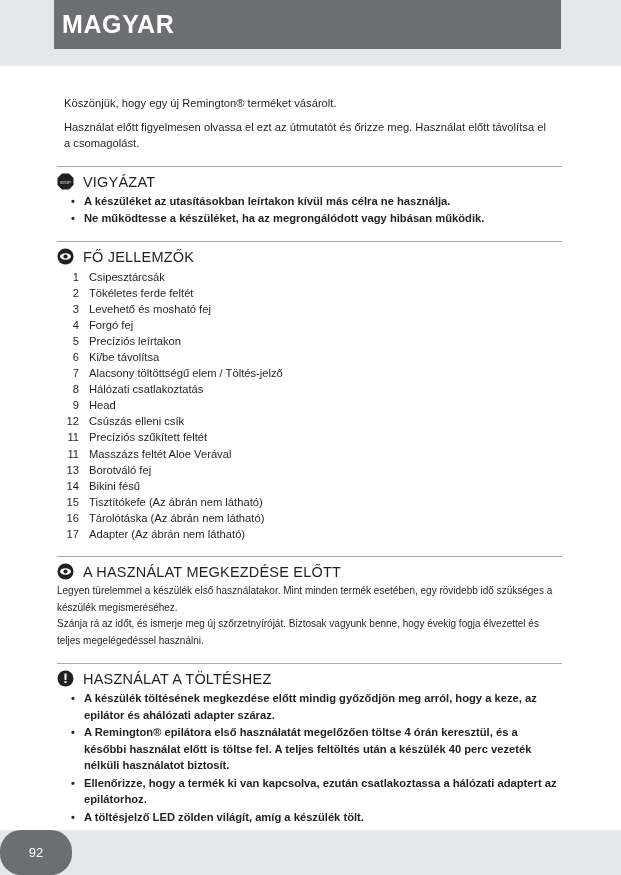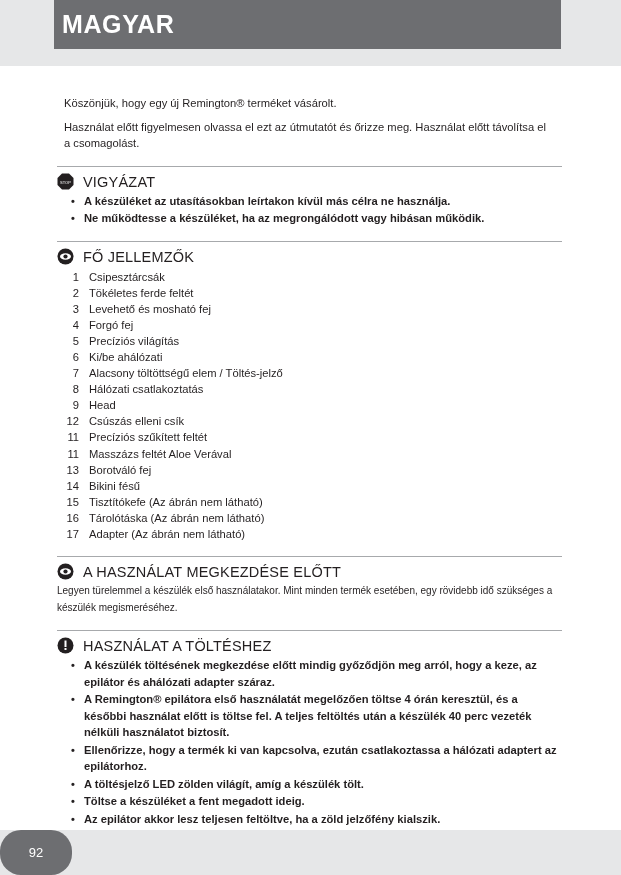--- a/index.html
+++ b/index.html
@@ -207,22 +207,22 @@
             <circle cx="17" cy="17" r="4.2" fill="#231f20"></circle>
           </svg>
         </span>
         <h2>FŐ JELLEMZŐK</h2>
       </div>
       <ol class="features">
         <li><span class="num">1</span><span>Csipesztárcsák</span></li>
         <li><span class="num">2</span><span>Tökéletes ferde feltét</span></li>
         <li><span class="num">3</span><span>Levehető és mosható fej</span></li>
         <li><span class="num">4</span><span>Forgó fej</span></li>
-        <li><span class="num">5</span><span>Precíziós világítás</span></li>
-        <li><span class="num">6</span><span>Ki/be ahálózati</span></li>
+        <li><span class="num">5</span><span>Precíziós leírtakon</span></li>
+        <li><span class="num">6</span><span>Ki/be távolítsa</span></li>
         <li><span class="num">7</span><span>Alacsony töltöttségű elem / Töltés-jelző</span></li>
         <li><span class="num">8</span><span>Hálózati csatlakoztatás</span></li>
         <li><span class="num">9</span><span>Head</span></li>
         <li><span class="num">12</span><span>Csúszás elleni csík</span></li>
         <li><span class="num">11</span><span>Precíziós szűkített feltét</span></li>
         <li><span class="num">11</span><span>Masszázs feltét Aloe Verával</span></li>
         <li><span class="num">13</span><span>Borotváló fej</span></li>
         <li><span class="num">14</span><span>Bikini fésű</span></li>
         <li><span class="num">15</span><span>Tisztítókefe (Az ábrán nem látható)</span></li>
         <li><span class="num">16</span><span>Tárolótáska (Az ábrán nem látható)</span></li>
@@ -237,20 +237,21 @@
           <svg viewBox="0 0 34 34" width="17" height="17">
             <circle cx="17" cy="17" r="16" fill="#231f20"></circle>
             <ellipse cx="17" cy="17" rx="11" ry="6.5" fill="#ffffff"></ellipse>
             <circle cx="17" cy="17" r="4.2" fill="#231f20"></circle>
           </svg>
         </span>
         <h2>A HASZNÁLAT MEGKEZDÉSE ELŐTT</h2>
       </div>
       <div class="para">
         <p>Legyen türelemmel a készülék első használatakor. Mint minden termék esetében, egy rövidebb idő szükséges a készülék megismeréséhez.</p>
+        <p>Szánja rá az időt, és ismerje meg új szőrzetnyíróját. Biztosak vagyunk benne, hogy évekig fogja élvezettel és teljes megelégedéssel használni.</p>
       </div>
     </div>
 
     <div class="section">
       <hr class="rule">
       <div class="sec-head">
         <span class="icon">
           <svg viewBox="0 0 34 34" width="17" height="17">
             <circle cx="17" cy="17" r="16" fill="#231f20"></circle>
             <rect x="15" y="7" width="4" height="13" fill="#ffffff"></rect>

